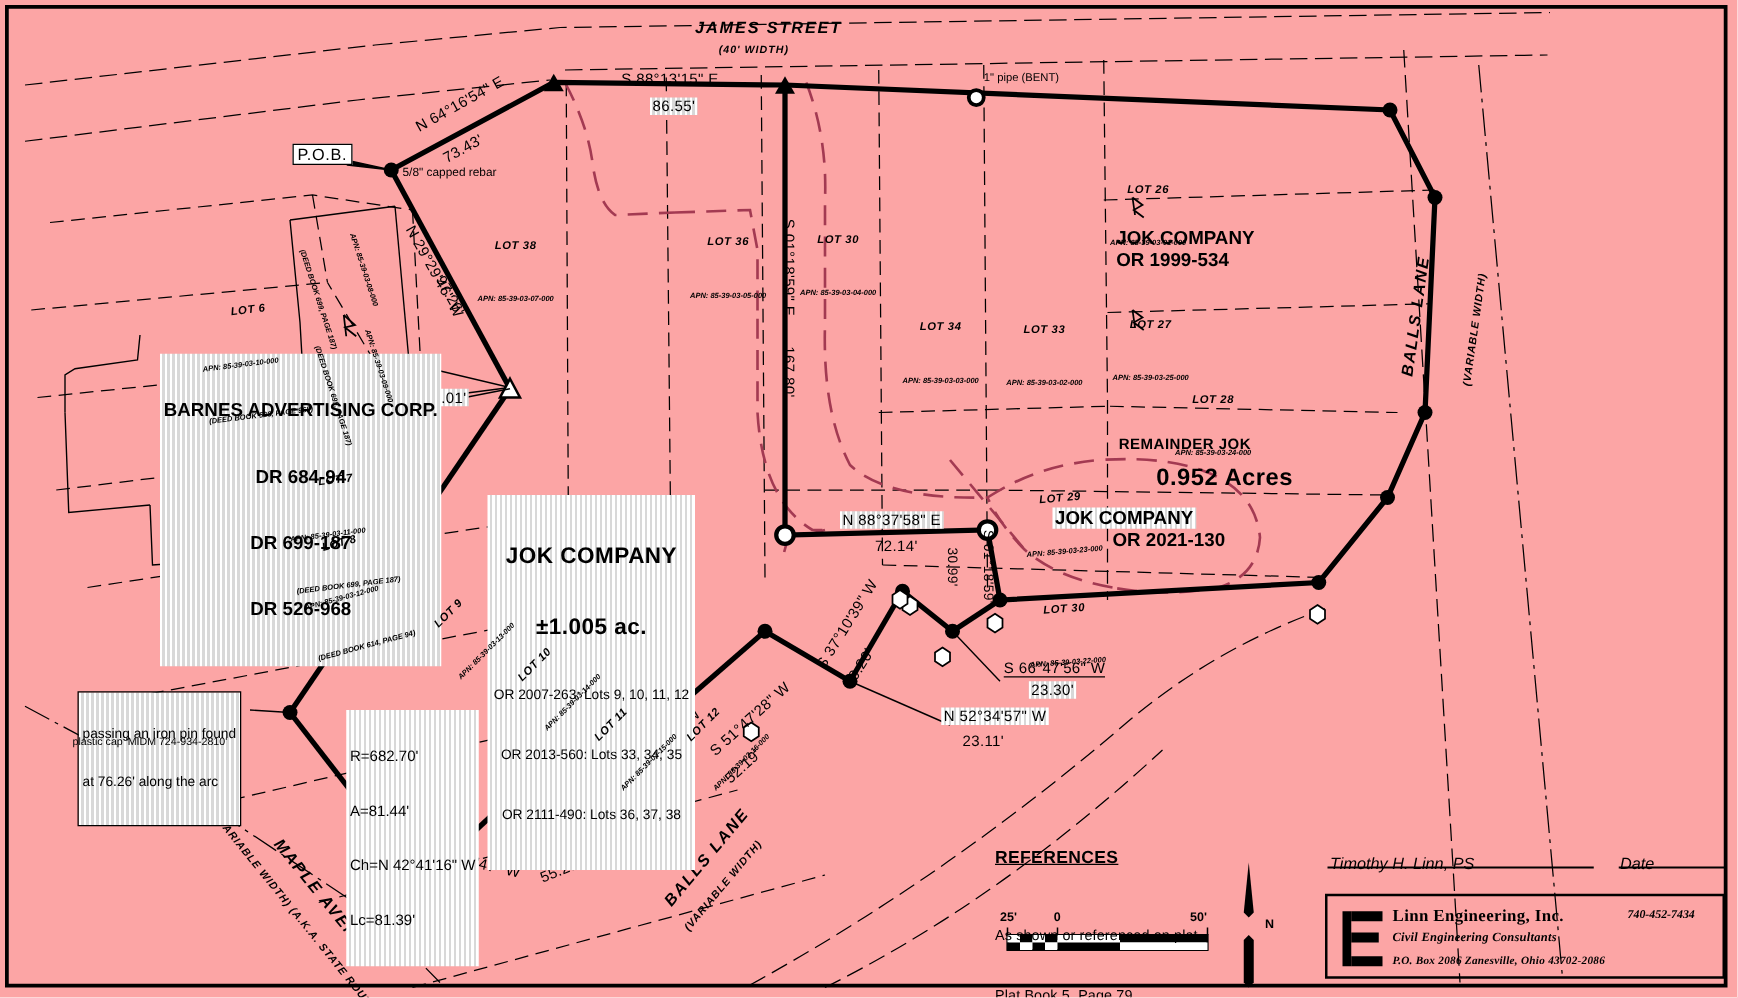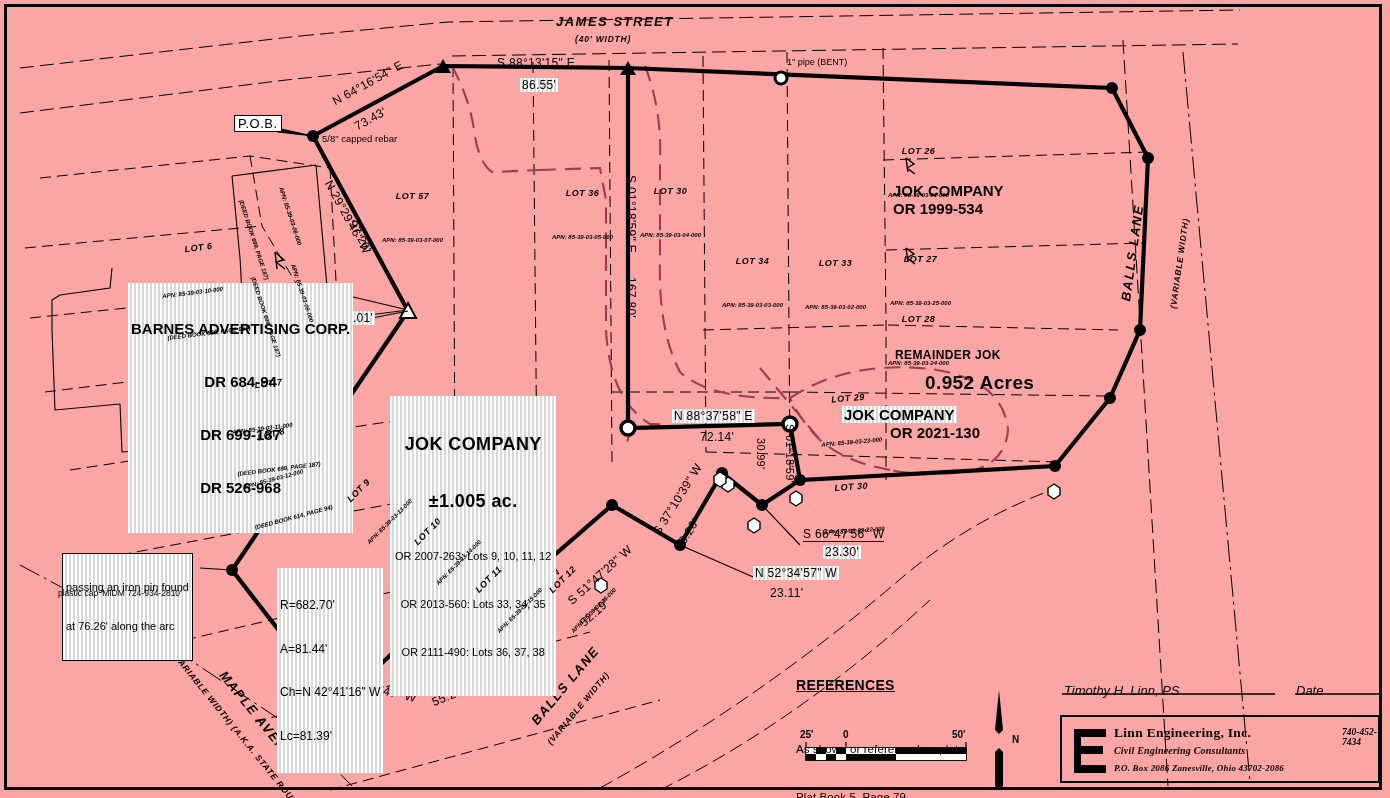--- a/index.html
+++ b/index.html
@@ -21,21 +21,21 @@
   .underline{border-bottom:1.6px solid #000;}
   .ctr{text-align:center;}
 
   .ref-title{font-size:14px;font-weight:bold;text-decoration:underline;letter-spacing:.3px;}
   .ref-line{font-size:11.5px;letter-spacing:.1px;}
   .signame{font-size:13px;font-style:italic;}
   .tb{position:absolute;border:2.5px solid #000;box-sizing:border-box;}
   .co-name{font-size:13.5px;font-family:"Liberation Serif",serif;font-weight:bold;letter-spacing:.3px;}
   .co-sub{font-size:10px;font-family:"Liberation Serif",serif;font-weight:bold;font-style:italic;letter-spacing:.2px;}
   .co-addr{font-size:9px;font-family:"Liberation Serif",serif;font-weight:bold;font-style:italic;letter-spacing:.2px;}
-  .co-phone{font-size:9.5px;font-family:"Liberation Serif",serif;font-weight:bold;font-style:italic;margin-left:40px;}
+  .co-phone{font-size:9.5px;font-family:"Liberation Serif",serif;font-weight:bold;font-style:italic;}
   .scale-lbl{font-size:10px;font-weight:bold;}
   .narr{font-size:10px;font-weight:bold;}
   .pob{font-size:13px;font-weight:normal;letter-spacing:.5px;border:1.3px solid #000;padding:0 3px;background:#fff;}
   .rebar{font-size:9.5px;}
   .curveblk{font-size:12px;line-height:14.5px;}
   .passing{font-size:11px;line-height:13px;}
   .plastic{font-size:8.5px;}
 </style>
 </head>
 <body>
@@ -364,21 +364,21 @@
   <div class="txt" style="left:888px;top:110px;">
     <div class="lotname ctr">LOT 26</div>
     <div class="apn">APN: 85-39-03-01-000</div>
   </div>
 
   <div class="txt" style="left:890px;top:218px;">
     <div class="lotname ctr">LOT 27</div>
     <div class="apn">APN: 85-39-03-25-000</div>
   </div>
 
-  <div class="txt" style="left:888px;top:278px;">
+  <div class="txt" style="left:940px;top:278px;">
     <div class="lotname ctr">LOT 28</div>
     <div class="apn">APN: 85-39-03-24-000</div>
   </div>
 
   <div class="txt" style="left:814px;top:360px;transform:rotate(-5deg);transform-origin:left top;">
     <div class="lotname ctr">LOT 29</div>
     <div class="apn">APN: 85-39-03-23-000</div>
   </div>
 
   <div class="txt" style="left:818px;top:448px;transform:rotate(-4deg);transform-origin:left top;">
@@ -401,21 +401,21 @@
     <div class="apn">APN: 85-39-03-04-000</div>
   </div>
 
   <div class="txt" style="left:552px;top:152px;">
     <div class="lotname ctr">LOT 36</div>
     <div class="apn">APN: 85-39-03-05-000</div>
   </div>
 
 
   <div class="txt" style="left:382px;top:155px;">
-    <div class="lotname ctr">LOT 57</div>
+    <div class="lotname ctr">LOT 38</div>
     <div class="apn">APN: 85-39-03-07-000</div>
   </div>
 
   <div class="txt" style="left:318px;top:175px;transform:rotate(72deg);transform-origin:left top;">
     <div class="apn">APN: 85-39-03-08-000</div>
     <div class="apn">(DEED BOOK 699, PAGE 187)</div>
   </div>
   <div class="txt" style="left:330px;top:252px;transform:rotate(72deg);transform-origin:left top;">
     <div class="apn">APN: 85-39-03-09-000</div>
     <div class="apn">(DEED BOOK 699, PAGE 187)</div>

